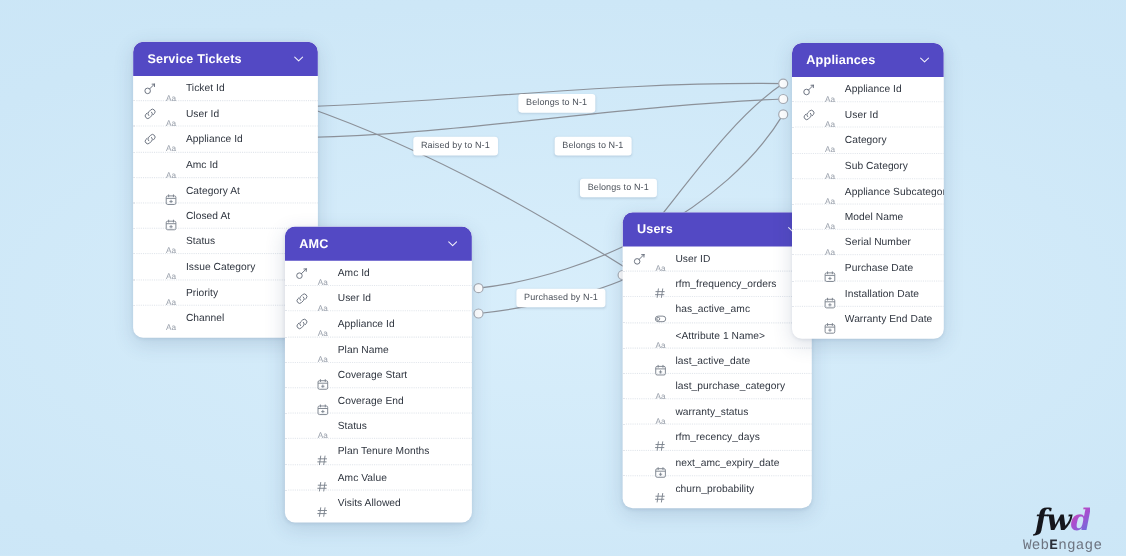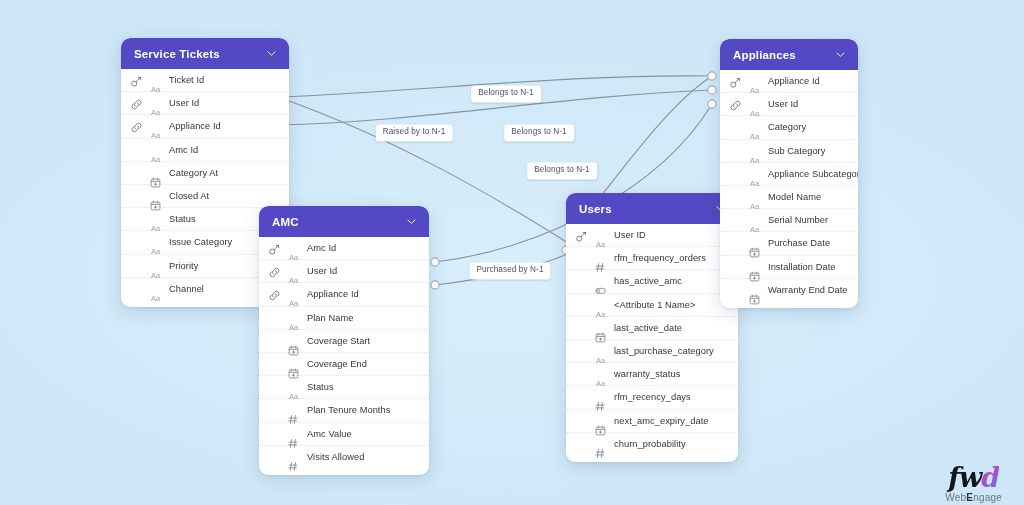--- a/index.html
+++ b/index.html
@@ -125,24 +125,25 @@
     letter-spacing: -1px;
   }
   .logo-fw { color: #15161c; }
   .logo-d {
     background: linear-gradient(135deg, #e0449c 0%, #a84fd0 45%, #4f7fe0 100%);
     -webkit-background-clip: text;
     background-clip: text;
     color: transparent;
   }
   .logo-sub {
-    font-size: 10px;
+    font-size: 13px;
     color: #6d7480;
     letter-spacing: .2px;
     margin-top: 1px;
+    font-family: Liberation Mono, monospace;
   }
   .logo-sub .e { color: #2a2f38; font-weight: bold; }
 </style>
 </head>
 <body>
 
 <div id="canvas">
 
   <svg id="edges" viewBox="0 0 1024 505" width="1024" height="505">
       <path d="M 278,97 C 420,92 560,74 712,76" class="edge-path"></path>

